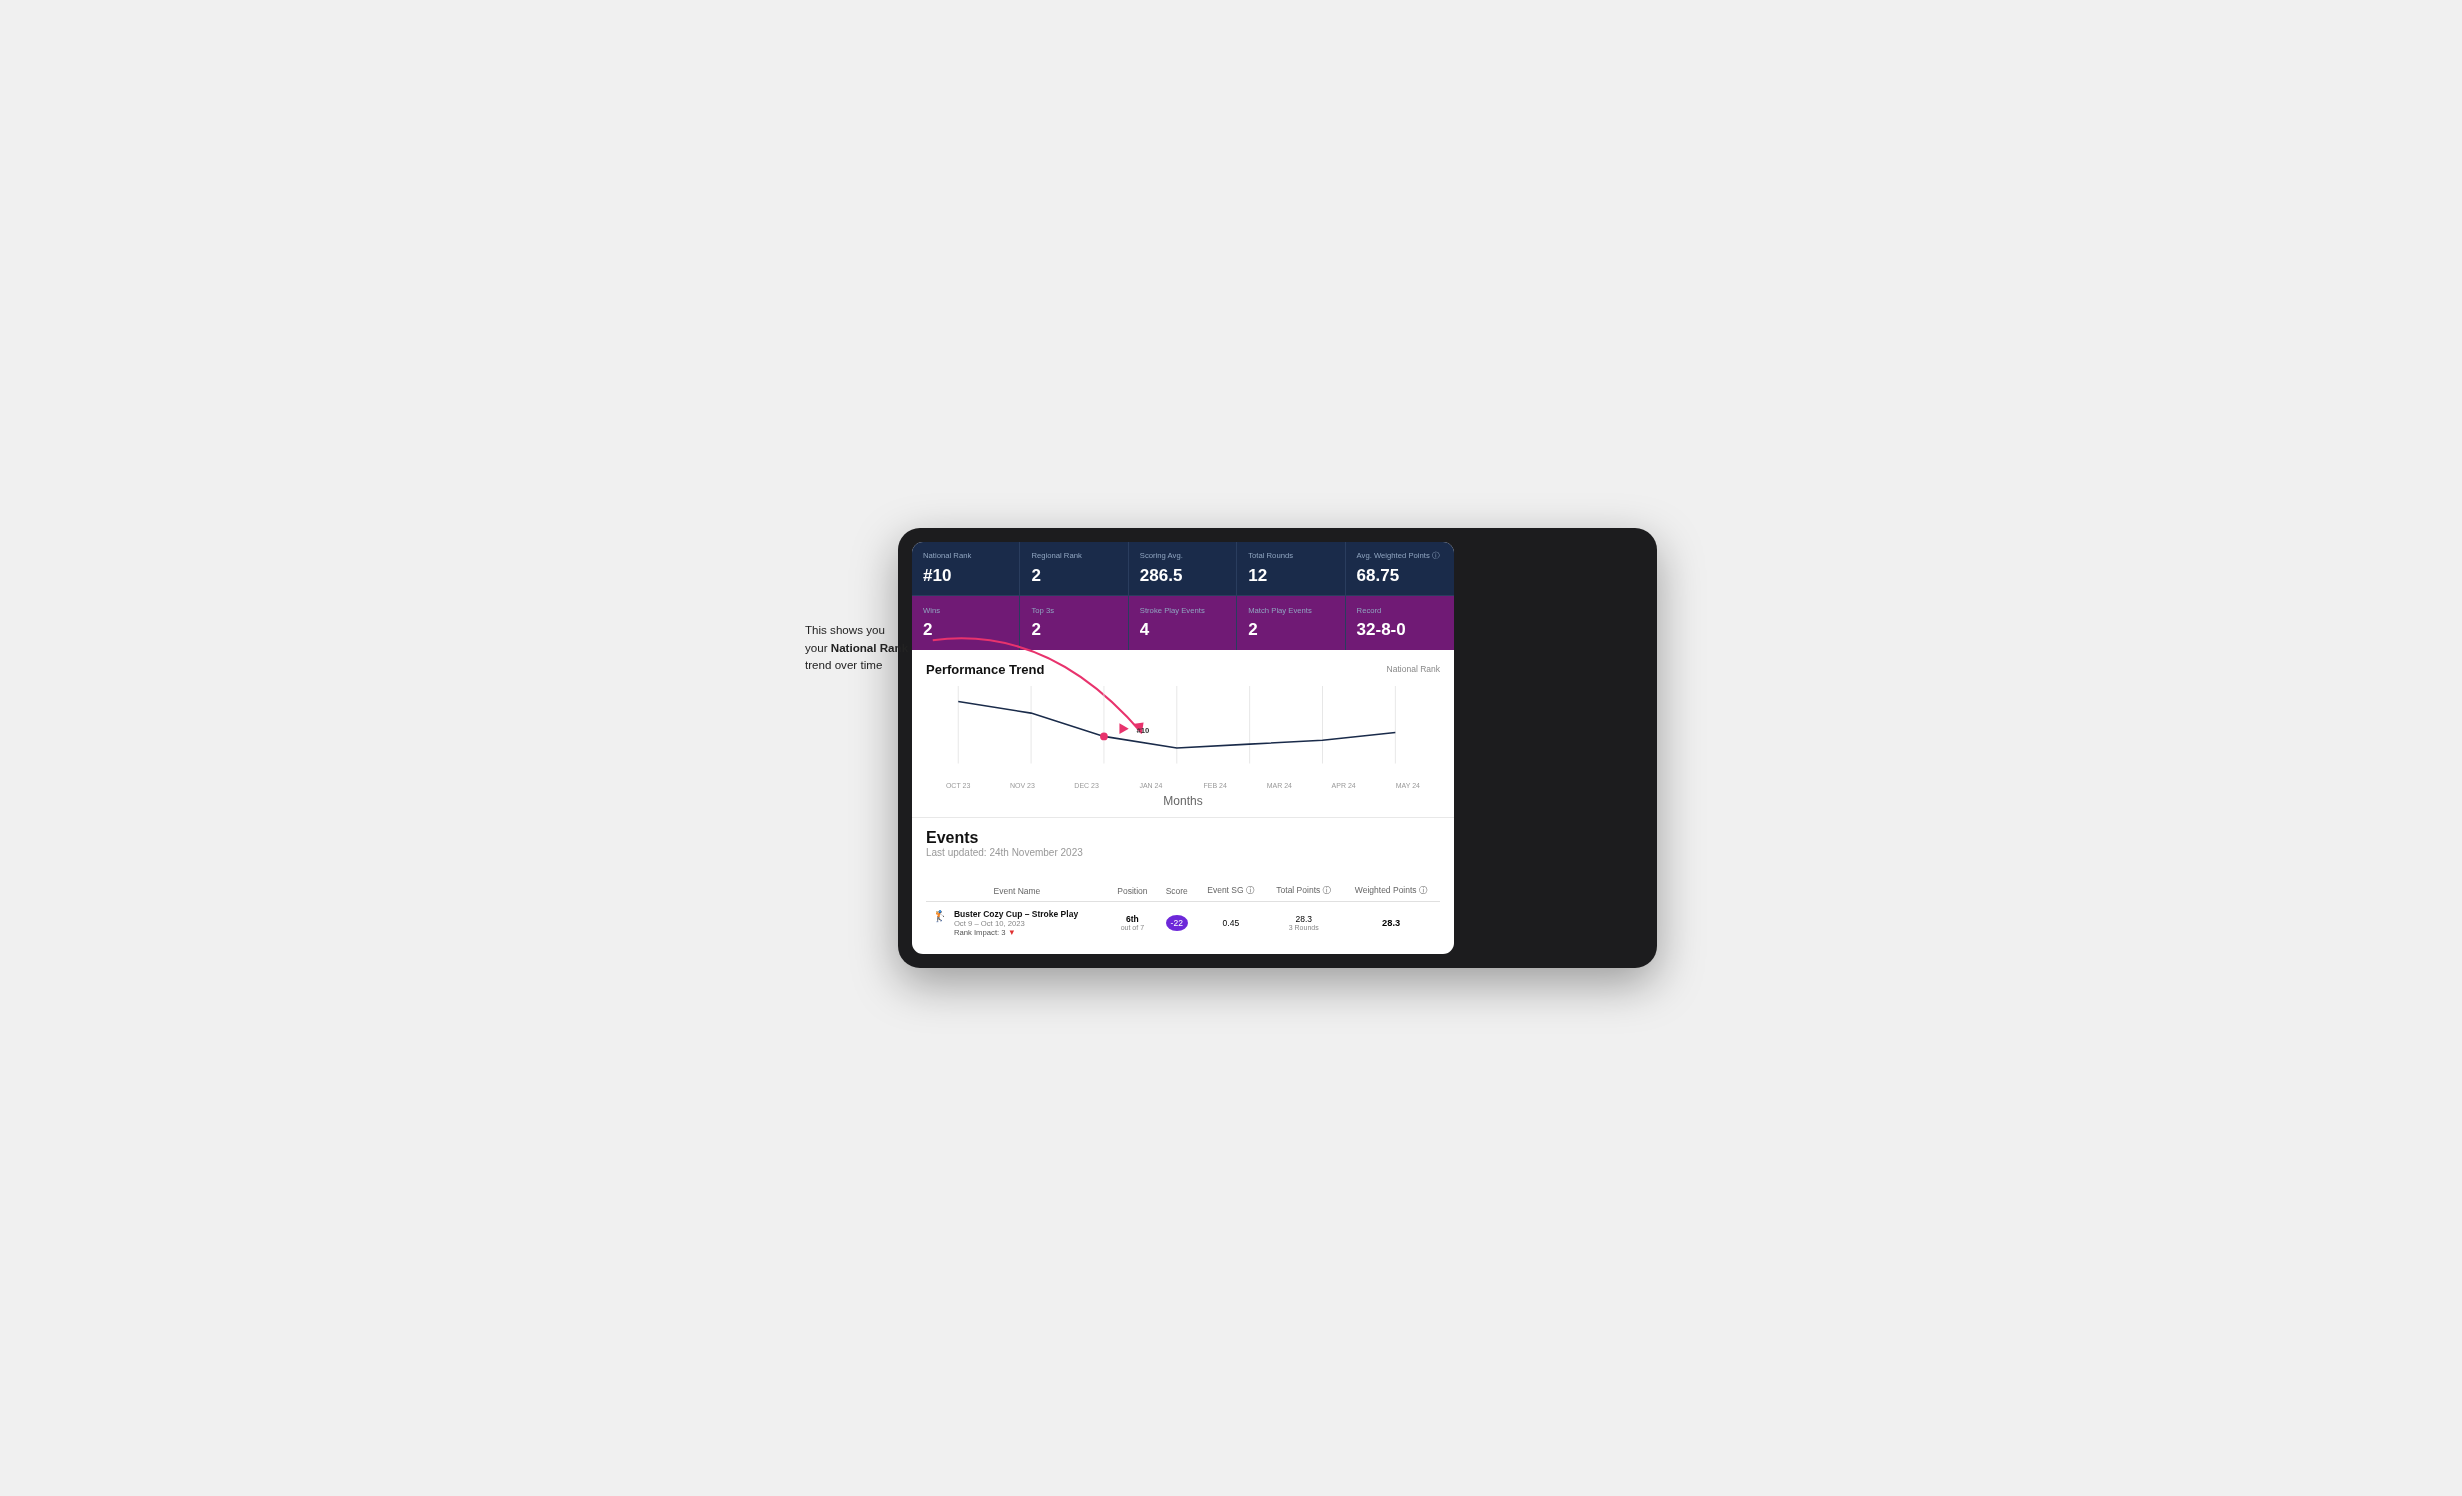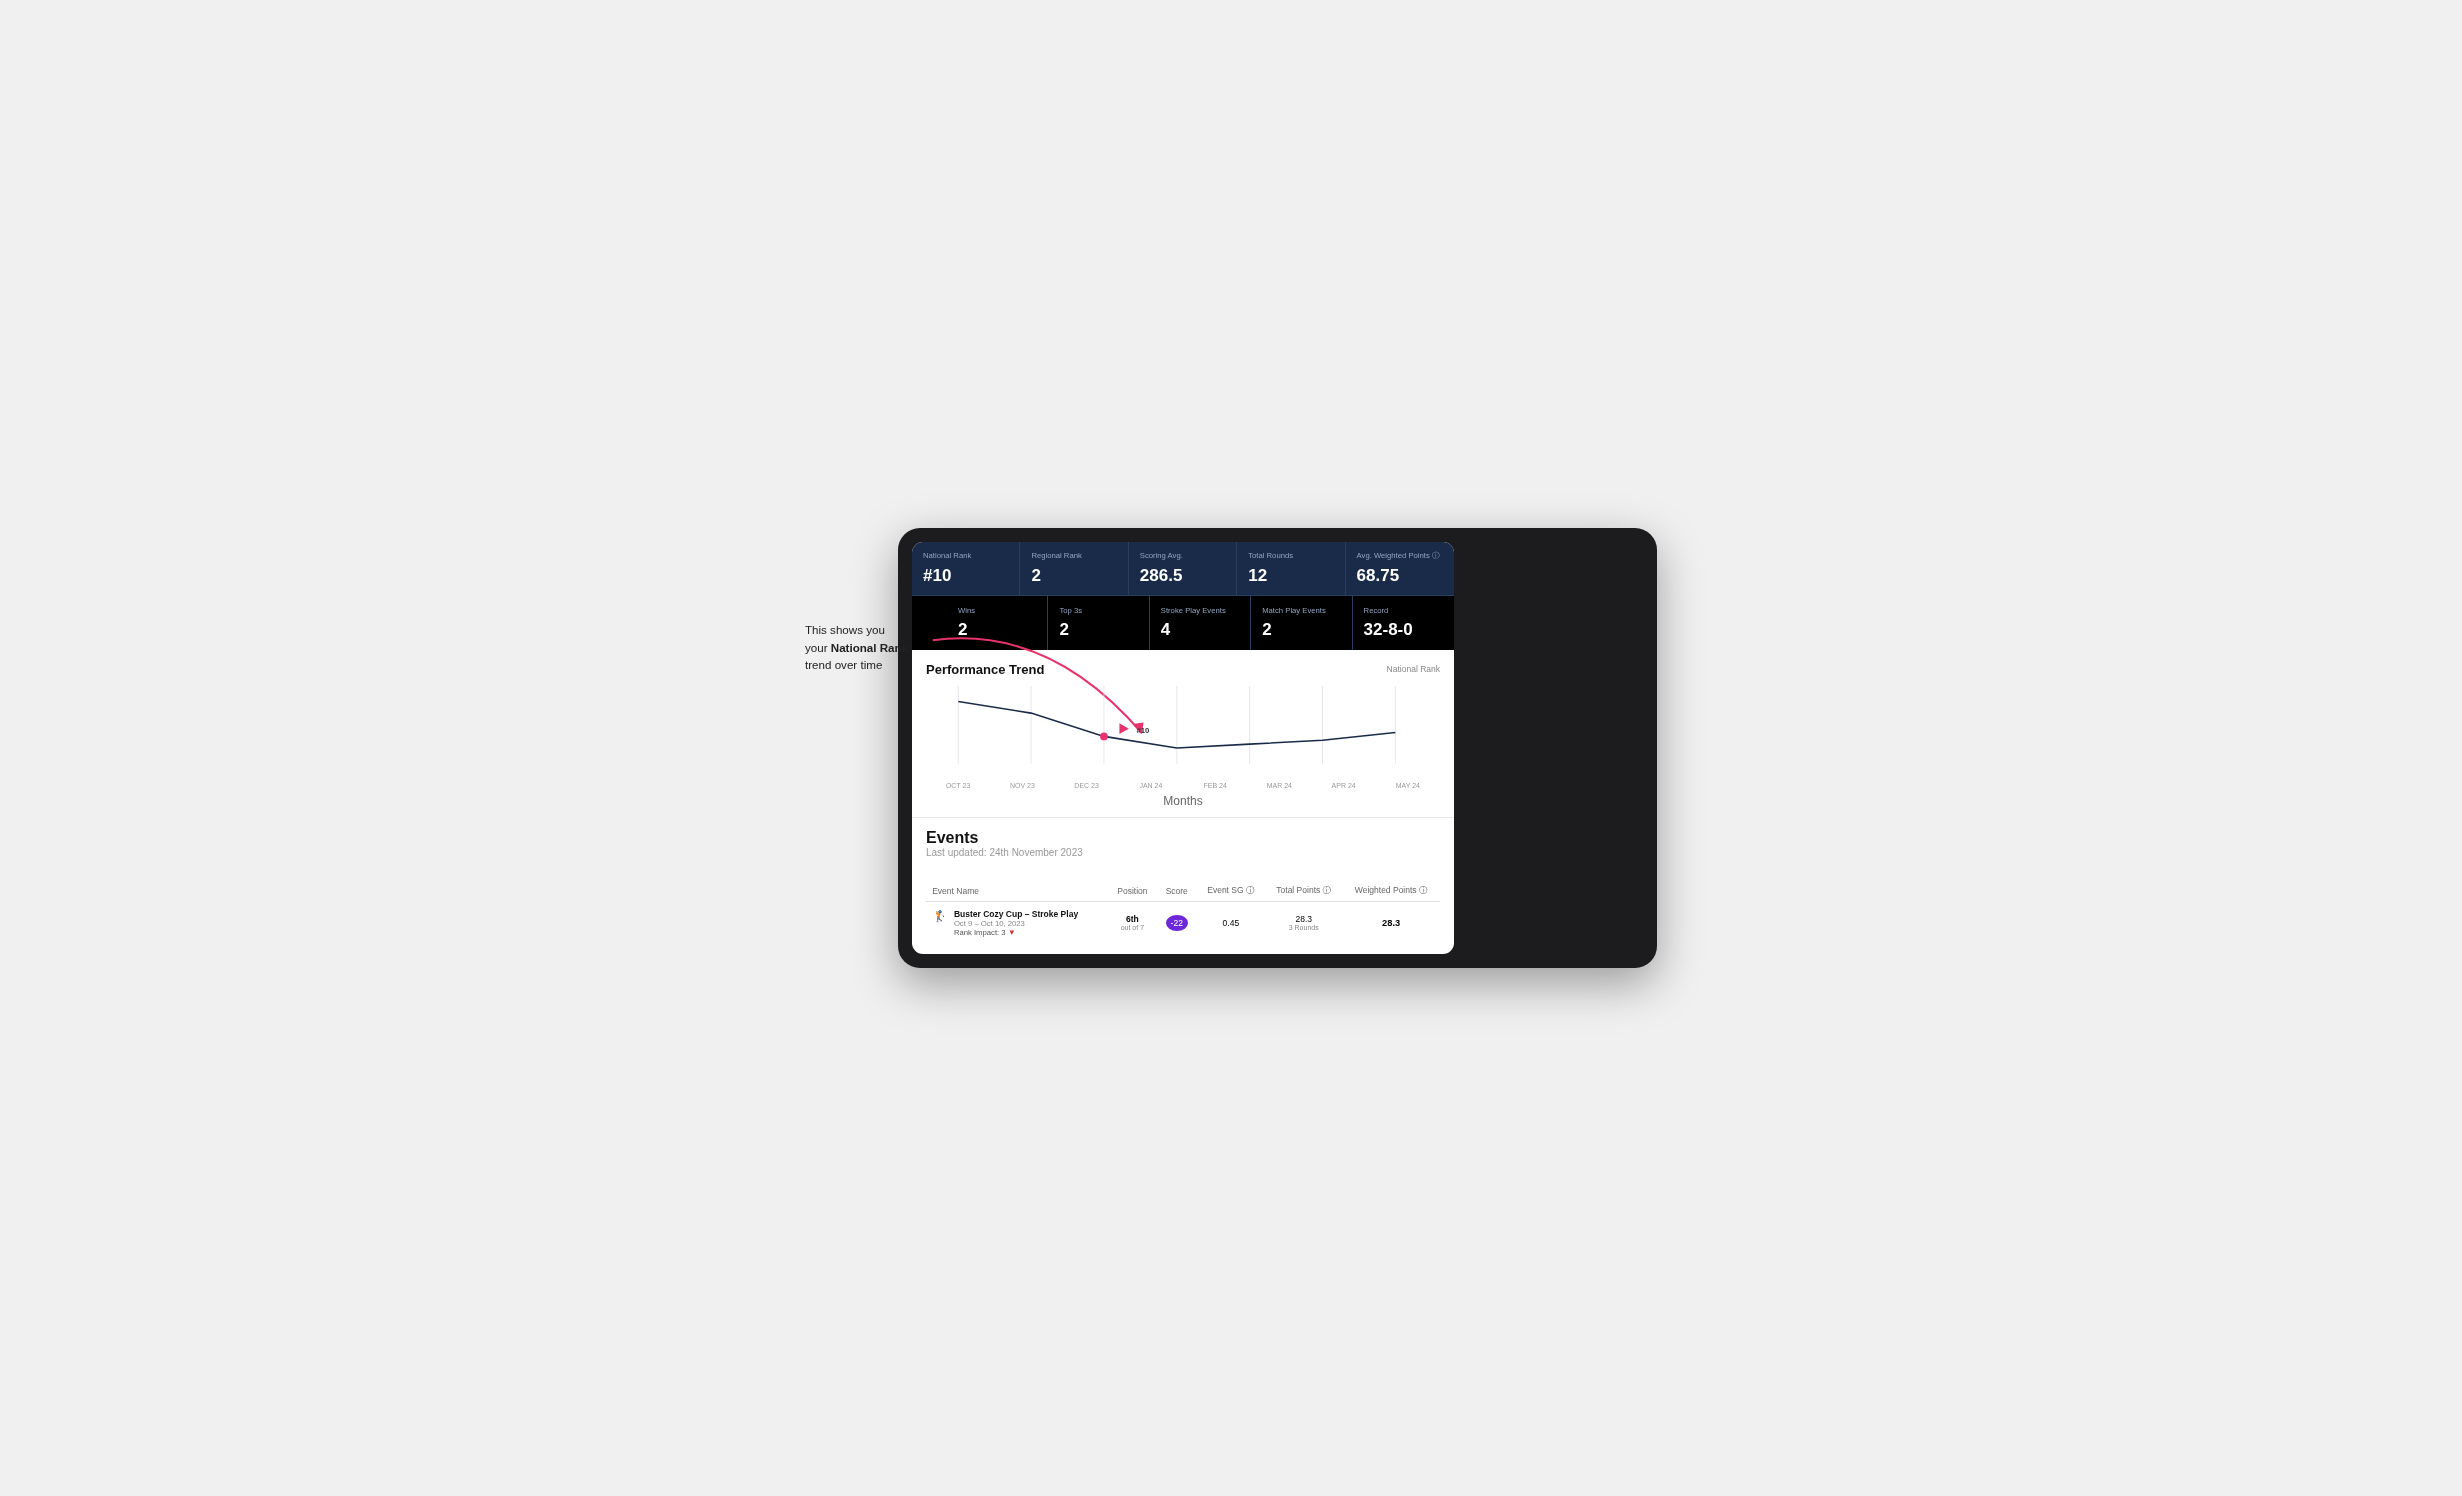--- a/index.html
+++ b/index.html
@@ -56,24 +56,23 @@
 
     
     .stats-header {
       background: #1a2b4a;
       padding: 0;
       display: grid;
       grid-template-columns: repeat(5, 1fr);
       border-bottom: 0.8px solid #2a3d5e;
     }
     .stats-header-row2 {
-      background: #000000;
+      background: #701a75;
       display: grid;
       grid-template-columns: repeat(5, 1fr);
-      padding-left: 35px;
     }
 
     .stat-cell {
       padding: 9.3px 11px;
       color: #fff;
       border-right: 0.8px solid #2a3d5e;
     }
     .stat-cell:last-child { border-right: none; }
 
     .stat-label {
@@ -159,21 +158,21 @@
       width: 100%;
       border-collapse: collapse;
       font-size: 8.5px;
     }
 
     .events-table thead th {
       color: #666;
       font-weight: 500;
       padding: 4.6px 6.2px;
       border-bottom: 0.8px solid #e0e0e0;
-      text-align: left;
+      text-align: center;
     }
     .events-table thead th:not(:first-child) {
       text-align: center;
     }
 
     .events-table tbody td {
       padding: 6.2px 6.2px;
       vertical-align: middle;
     }
 

